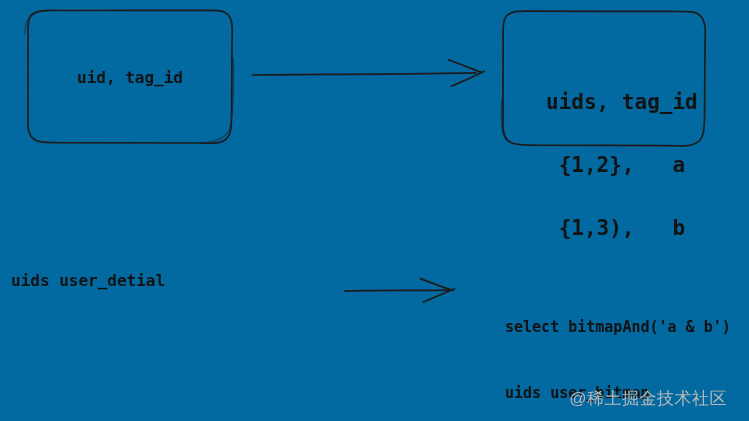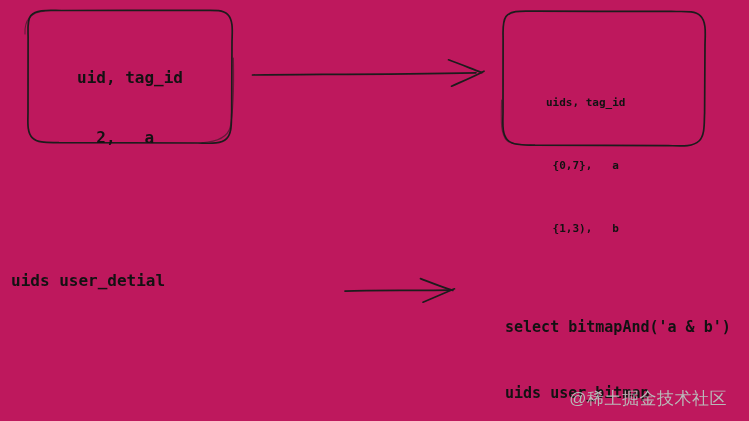--- a/index.html
+++ b/index.html
@@ -1,20 +1,20 @@
 <!DOCTYPE html>
 <html><head>
 <meta charset="utf-8">
 <style>
   html, body { margin: 0; padding: 0; background: #ffffff; }
   .canvas {
     position: relative;
     width: 749px;
     height: 421px;
-    background: #be185d;
+    background: #0369a1;
     overflow: hidden;
     font-family: "DejaVu Sans Mono", monospace;
   }
   .sketch-layer {
     position: absolute;
     left: 0; top: 0;
     width: 749px; height: 421px;
   }
   .sketch-layer path {
     fill: none;
@@ -27,21 +27,21 @@
     stroke-opacity: 0.55;
   }
   .mono-block {
     position: absolute;
     white-space: pre;
     color: #121212;
     font-weight: bold;
     font-family: "DejaVu Sans Mono", monospace;
   }
   .box-text-left  { left: 77px;  top: 28px;  font-size: 16px; line-height: 20px; }
-  .box-text-right { left: 546px; top: 50px;  font-size: 11px; line-height: 21px; }
+  .box-text-right { left: 546px; top: 50px;  font-size: 21px; line-height: 21px; }
   .sql-left       { left: 11px;  top: 206px; font-size: 16px; line-height: 30px; }
   .sql-right      { left: 505px; top: 272px; font-size: 15px; line-height: 22px; }
   .watermark {
     position: absolute;
     right: 22px;
     top: 387px;
     font-size: 17px;
     color: #b9b9b9;
     font-family: "Liberation Sans", sans-serif;
     font-weight: 400;
@@ -94,26 +94,25 @@
 
     <g>
       <path d="M 345 291.2 C 372 289.8, 412 290.8, 449.5 290.2"></path>
       <path d="M 420.5 278.6 C 431 282.6, 442 287, 452.8 290.4"></path>
       <path d="M 423 302.2 C 433 298, 444.5 293, 454.5 288.8"></path>
     </g>
   </svg>
 
   <div class="mono-block box-text-left">
     <div>uid, tag_id</div>
-    <div>  2,   a</div>
   </div>
 
   <div class="mono-block box-text-right">
     <div>uids, tag_id</div>
-    <div> {0,7},   a</div>
+    <div> {1,2},   a</div>
     <div> {1,3),   b</div>
   </div>
 
   <div class="mono-block sql-left">
     <div>uids user_detial</div>
     
     
     
     
     

